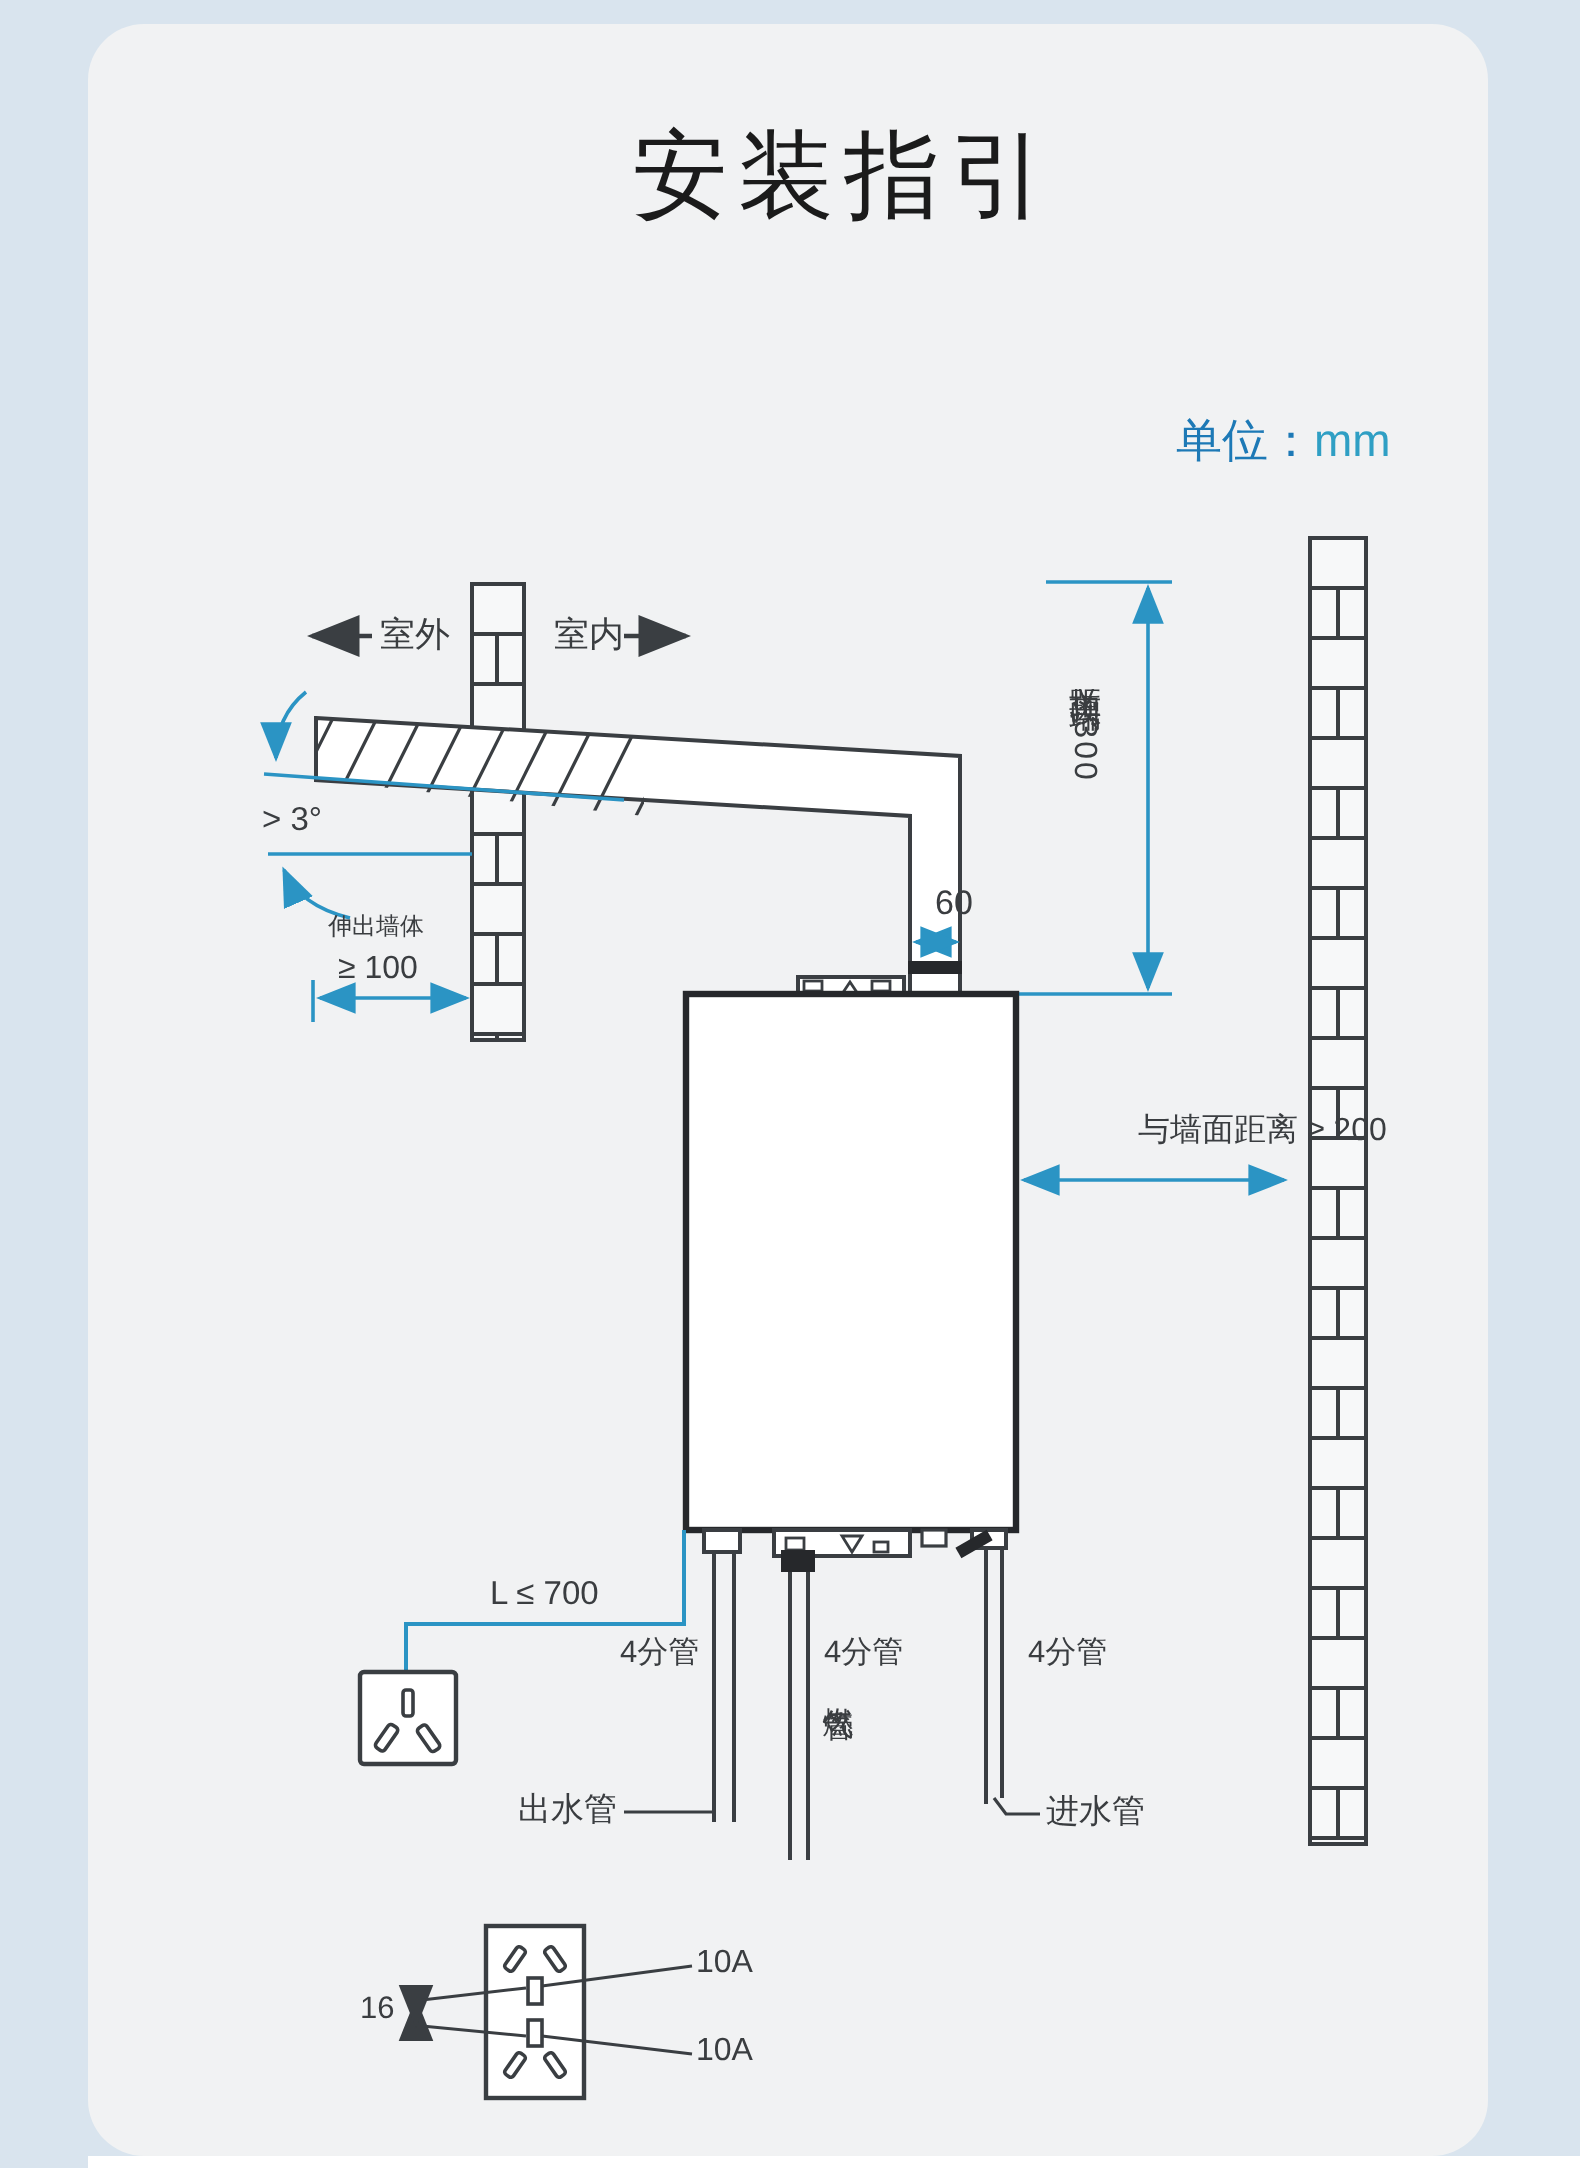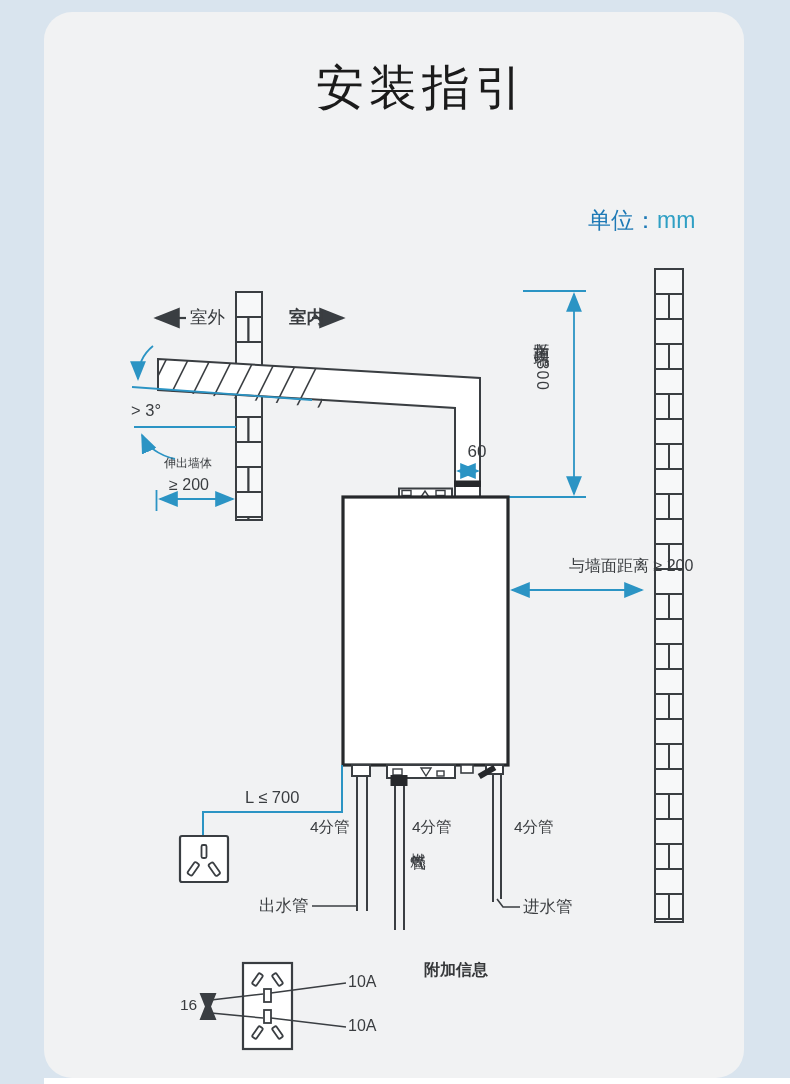--- a/index.html
+++ b/index.html
@@ -170,35 +170,34 @@
       <rect x="264" y="1010" width="7" height="13" fill="#ffffff" stroke="#3a3e42" stroke-width="1.8"></rect>
       <line x1="208" y1="1001" x2="208" y2="1012" stroke="#3a3e42" stroke-width="1.8" marker-start="url(#md)" marker-end="url(#md)"></line>
       <line x1="211" y1="1000" x2="263" y2="994" stroke="#3a3e42" stroke-width="1.5"></line>
       <line x1="211" y1="1013" x2="263" y2="1018" stroke="#3a3e42" stroke-width="1.5"></line>
       <line x1="271" y1="993" x2="346" y2="983" stroke="#3a3e42" stroke-width="1.5"></line>
       <line x1="271" y1="1018" x2="346" y2="1027" stroke="#3a3e42" stroke-width="1.5"></line>
     </g>
   </svg>
 
   <div class="lbl" style="left:190px;top:308px;font-size:17.5px;">室外</div>
-  <div class="lbl" style="left:289px;top:308px;font-size:17.5px;font-weight:bold;">室内</div>
+  <div class="lbl" style="left:277px;top:308px;font-size:17.5px;">室内</div>
   <div class="lbl" style="left:131px;top:401px;font-size:16.5px;">&gt; 3°</div>
   <div class="lbl" style="left:164px;top:457px;font-size:12px;">伸出墙体</div>
-  <div class="lbl" style="left:169px;top:476px;font-size:16px;">≥ 200</div>
+  <div class="lbl" style="left:169px;top:476px;font-size:16px;">≥ 100</div>
   <div class="lbl" style="left:455px;top:443px;width:44px;text-align:center;font-size:17px;">60</div>
   <div class="lbl vert" style="left:533px;top:332px;font-size:16px;letter-spacing:1.5px;">距离顶端 ≥ 300</div>
   <div class="lbl" style="left:527px;top:557px;font-size:16px;margin-left:42px;">与墙面距离 ≥ 200</div>
   <div class="lbl" style="left:245px;top:788px;font-size:16.5px;">L ≤ 700</div>
   <div class="lbl" style="left:310px;top:818px;font-size:15.5px;">4分管</div>
   <div class="lbl" style="left:412px;top:818px;font-size:15.5px;">4分管</div>
   <div class="lbl" style="left:514px;top:818px;font-size:15.5px;">4分管</div>
   <div class="lbl vert" style="left:410px;top:841px;font-size:15.5px;letter-spacing:1px;">燃气管</div>
   <div class="lbl" style="left:259px;top:896px;font-size:16.5px;">出水管</div>
   <div class="lbl" style="left:523px;top:897px;font-size:16.5px;">进水管</div>
   <div class="lbl" style="left:180px;top:996px;font-size:15.5px;text-align:right;">16</div>
   <div class="lbl" style="left:348px;top:973px;font-size:16px;">10A</div>
   <div class="lbl" style="left:348px;top:1017px;font-size:16px;">10A</div>
 
   <div class="notes">
-    <div>附加信息</div>
   </div>
 
 </div>
 
 </body></html>

